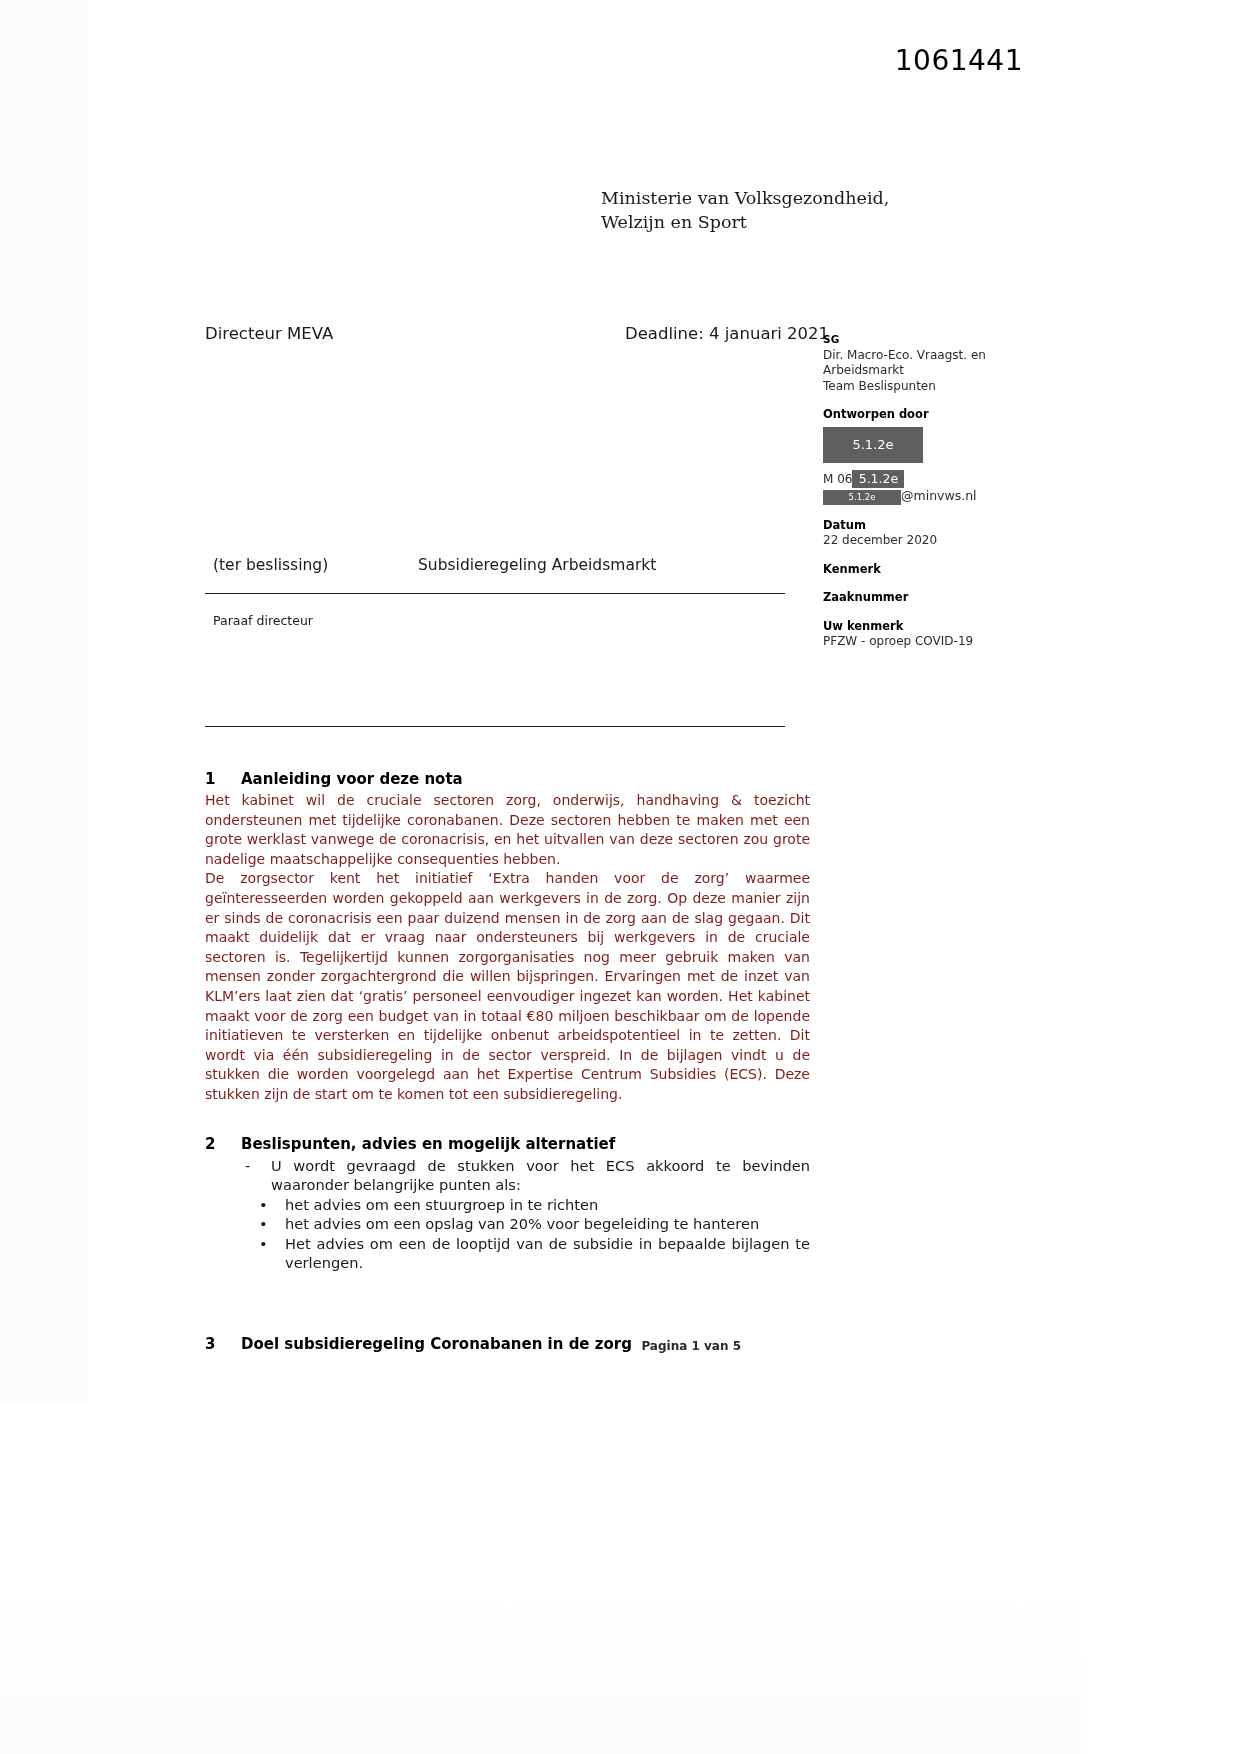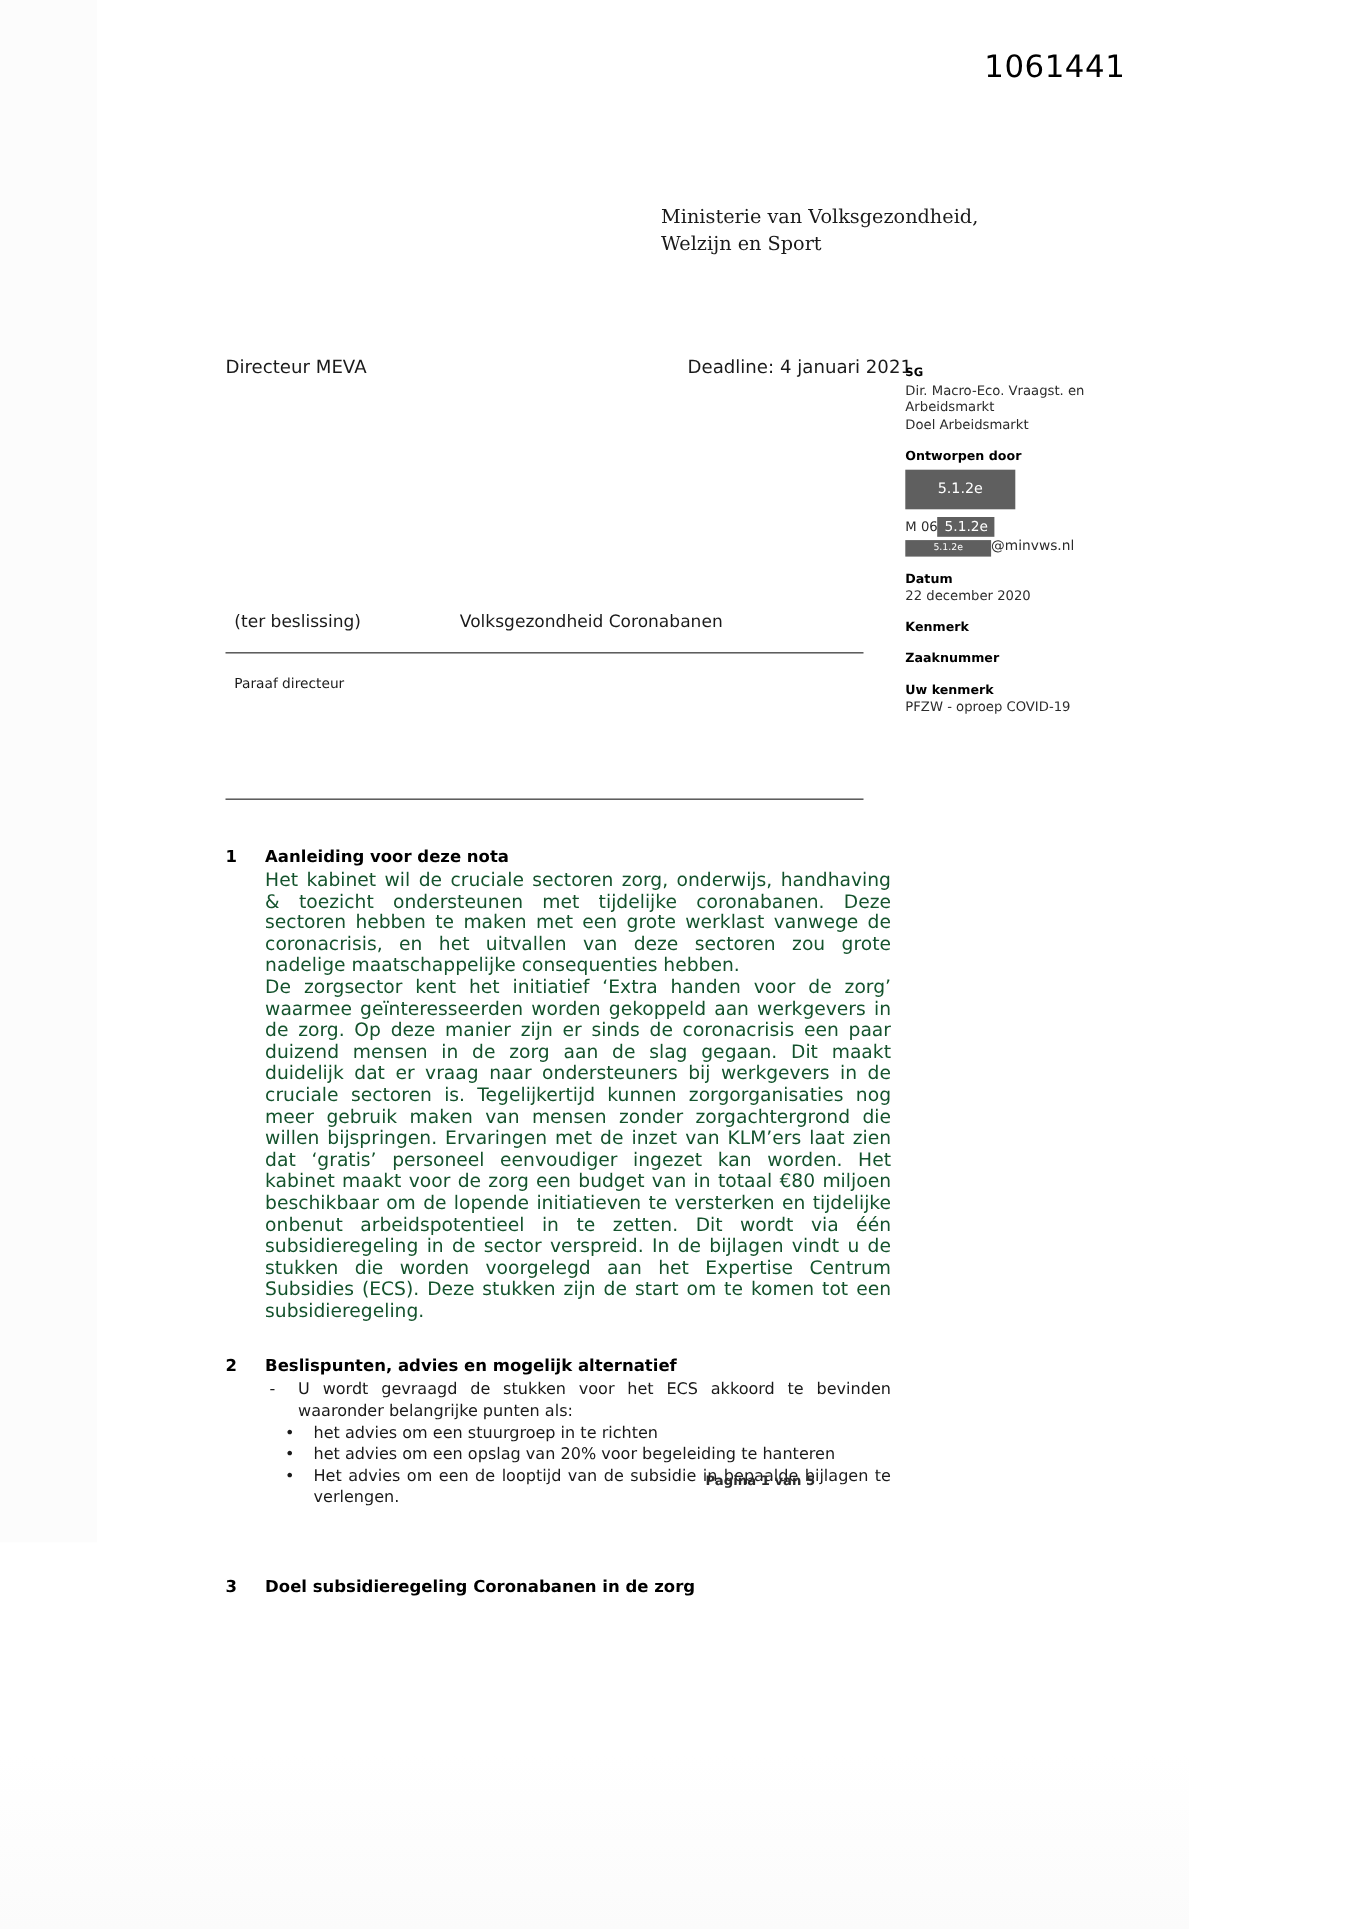--- a/index.html
+++ b/index.html
@@ -187,25 +187,24 @@
     color: #000;
     margin-bottom: 3px;
   }
   .sec-num {
     width: 36px;
     flex: 0 0 36px;
     font-weight: bold;
   }
   .sec-title { font-weight: bold; }
   .sec-body {
-    margin-left: 36px;
-    font-size: 17px;
+    font-size: 14px;
     line-height: 19.6px;
     text-align: justify;
-    color: #14532d;
+    color: #7f1d1d;
   }
   .sec-body p { margin: 0; }
 
   .list { margin-left: 36px; margin-top: 1px; }
   .li {
     display: flex;
     font-size: 14.6px;
     line-height: 19.6px;
     color: #1a1a1a;
   }
@@ -245,21 +244,21 @@
   </div>
 
   <div class="addressee">Directeur MEVA</div>
   <div class="deadline">Deadline: 4 januari 2021</div>
 
   <div class="meta">
     <div class="meta-group">
       <div class="meta-label sg">SG</div>
       <div class="meta-value">Dir. Macro-Eco. Vraagst. en</div>
       <div class="meta-value">Arbeidsmarkt</div>
-      <div class="meta-value">Doel Arbeidsmarkt</div>
+      <div class="meta-value">Team Beslispunten</div>
     </div>
 
     <div class="meta-gap"></div>
 
     <div class="meta-group">
       <div class="meta-label">Ontworpen door</div>
       <div class="redact redact-big">5.1.2e</div>
     </div>
 
     <div class="phone-line">
@@ -292,21 +291,21 @@
 
     <div class="meta-gap"></div>
 
     <div class="meta-group">
       <div class="meta-label">Uw kenmerk</div>
       <div class="meta-value">PFZW - oproep COVID-19</div>
     </div>
   </div>
 
   <div class="nota-sub-left">(ter beslissing)</div>
-  <div class="nota-sub-right">Volksgezondheid Coronabanen</div>
+  <div class="nota-sub-right">Subsidieregeling Arbeidsmarkt</div>
   <div class="rule-title"></div>
   <div class="paraaf">Paraaf directeur</div>
   <div class="rule-body"></div>
 
   <div class="body">
 
     <div class="section">
       <div class="sec-head">
         <span class="sec-num">1</span>
         <span class="sec-title">Aanleiding voor deze nota</span>

